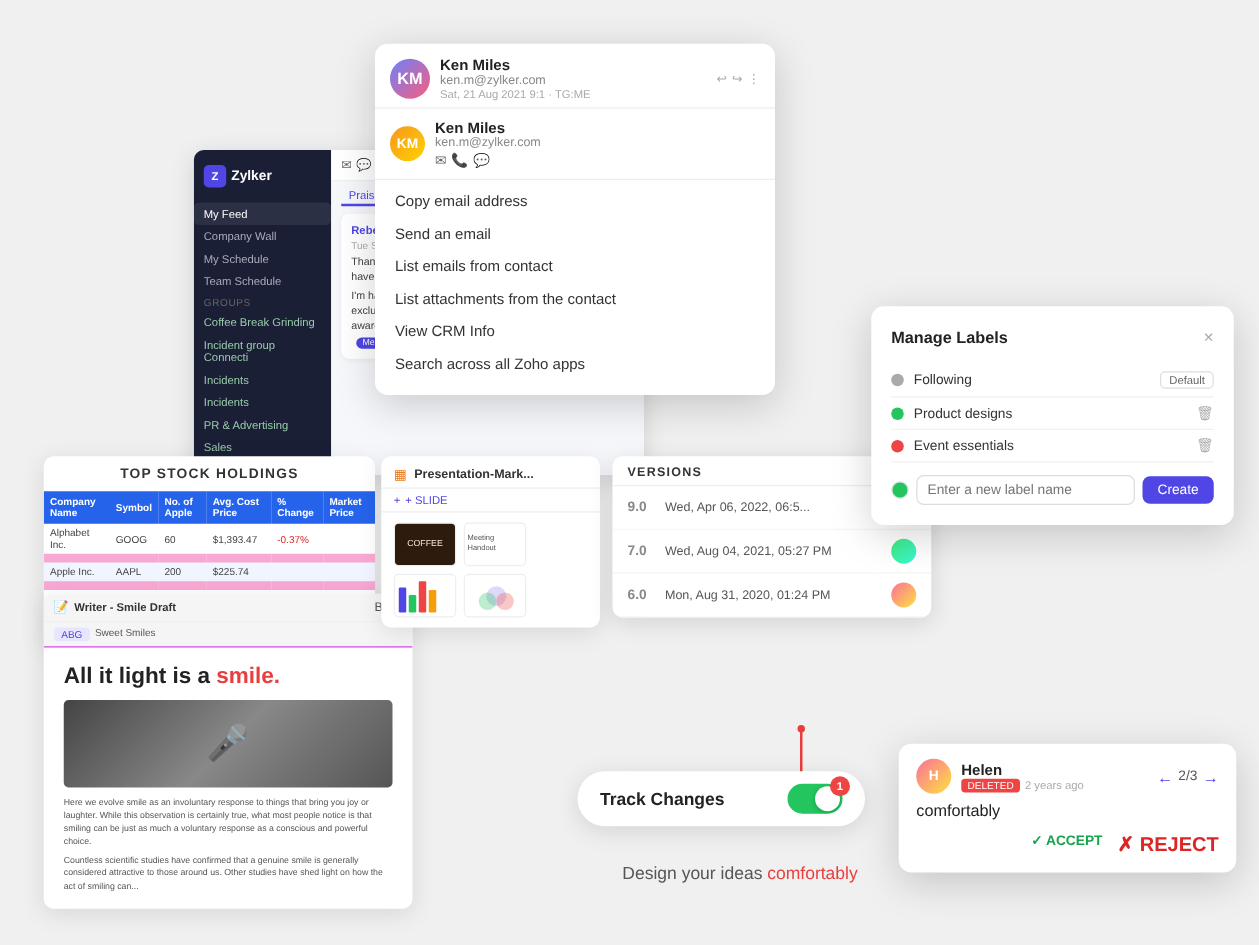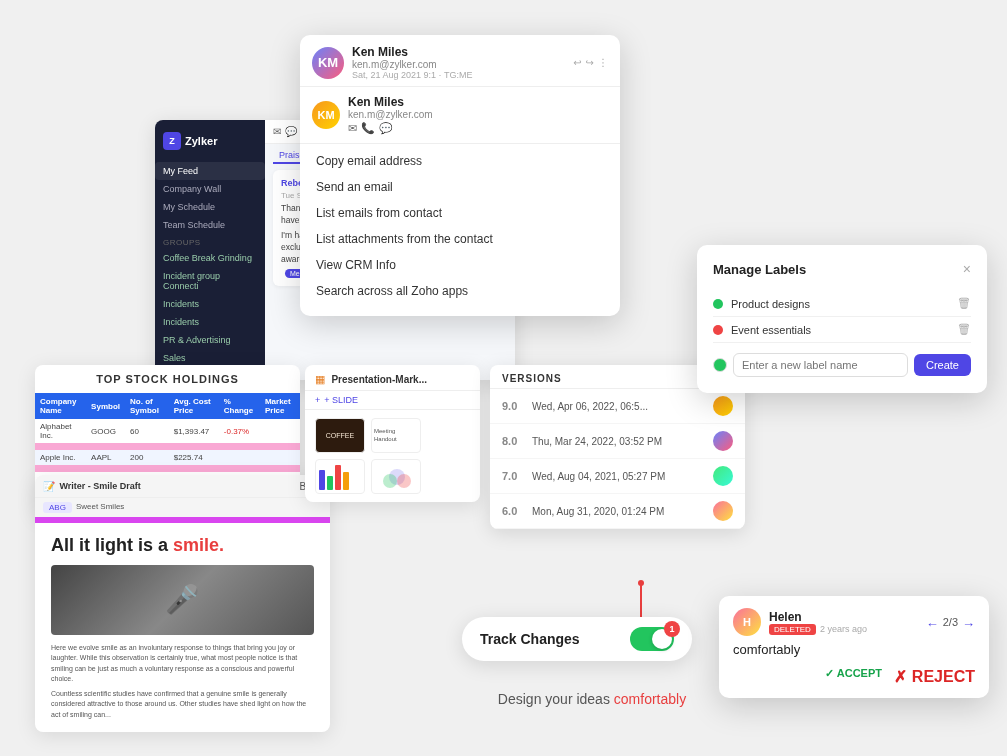--- a/index.html
+++ b/index.html
@@ -686,20 +686,25 @@
     </div>
   </div>
 </div>
 
 <div class="manage-labels">
   <div class="manage-labels-header">
     <span class="manage-labels-title">Manage Labels</span>
     <span class="manage-labels-close">×</span>
   </div>
   <div class="label-item">
+    <div class="label-dot" style="background:#aaa;"></div>
+    <span class="label-name">Following</span>
+    <span class="label-default-btn">Default</span>
+  </div>
+  <div class="label-item">
     <div class="label-dot" style="background:#22c55e;"></div>
     <span class="label-name">Product designs</span>
     <span class="label-icon">🗑</span>
   </div>
   <div class="label-item">
     <div class="label-dot" style="background:#ef4444;"></div>
     <span class="label-name">Event essentials</span>
     <span class="label-icon">🗑</span>
   </div>
   <div class="label-new-input">
@@ -708,25 +713,20 @@
     <button class="label-create-btn">Create</button>
   </div>
 </div>
 
 <div class="versions-panel">
   <div class="versions-header">VERSIONS</div>
   <div class="version-item">
     <span class="version-num">9.0</span>
     <span class="version-date">Wed, Apr 06, 2022, 06:5...</span>
     <div class="version-user-avatar va1"></div>
-  </div>
-  <div class="version-item">
-    <span class="version-num">8.0</span>
-    <span class="version-date">Thu, Mar 24, 2022, 03:52 PM</span>
-    <div class="version-user-avatar va2"></div>
   </div>
   <div class="version-item">
     <span class="version-num">7.0</span>
     <span class="version-date">Wed, Aug 04, 2021, 05:27 PM</span>
     <div class="version-user-avatar va3"></div>
   </div>
   <div class="version-item">
     <span class="version-num">6.0</span>
     <span class="version-date">Mon, Aug 31, 2020, 01:24 PM</span>
     <div class="version-user-avatar va4"></div>
@@ -765,21 +765,21 @@
   </div>
 </div>
 
 <div class="stock-table">
   <div class="stock-title">TOP STOCK HOLDINGS</div>
   <table>
     <thead>
       <tr>
         <th>Company Name</th>
         <th>Symbol</th>
-        <th>No. of Symbol</th>
+        <th>No. of Apple</th>
         <th>Avg. Cost Price</th>
         <th>% Change</th>
         <th>Market Price</th>
       </tr>
     </thead>
     <tbody>
       <tr class="table-row">
         <td>Alphabet Inc.</td>
         <td>GOOG</td>
         <td>60</td>
@@ -817,21 +817,21 @@
 
 <div class="writer-doc">
   <div class="writer-toolbar">
     <span class="writer-tool-icon">📝</span>
     <span class="writer-tool-icon" style="font-size:9px;color:#333;font-weight:600;">Writer - Smile Draft</span>
     <div style="flex:1;"></div>
     <span class="writer-tool-icon">B</span>
     <span class="writer-tool-sep"></span>
     <span class="writer-tool-icon" style="font-style:italic;">I</span>
   </div>
-  <div style="display:flex;gap:4px;padding:4px 8px;background:#f5f5f5;border-bottom:6px solid #d946ef;">
+  <div style="display:flex;gap:4px;padding:4px 8px;background:#f5f5f5;border-bottom:1px solid #d946ef;">
     <span style="font-size:8px;color:#4f46e5;background:#e8e6ff;padding:1px 6px;border-radius:3px;">ABG</span>
     <span style="font-size:8px;color:#555;">Sweet Smiles</span>
   </div>
   <div class="writer-doc-area">
     <div class="writer-title">
       <span>All it light is a </span><span class="smile">smile.</span>
     </div>
     <div class="writer-img-placeholder">
       <span class="writer-img-person">🎤</span>
     </div>

